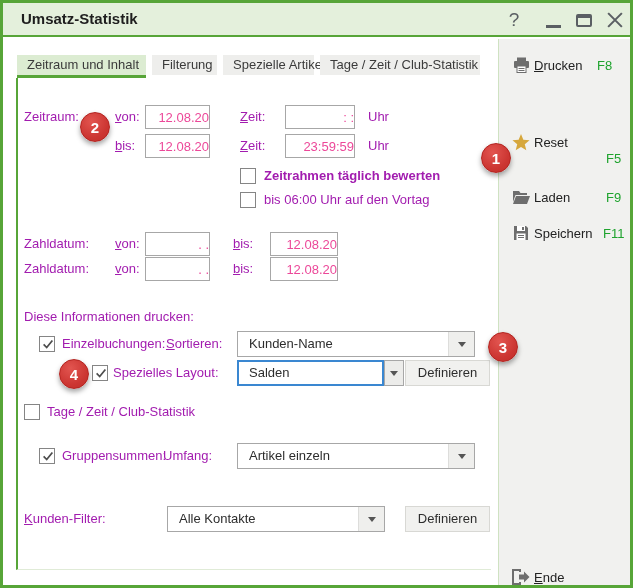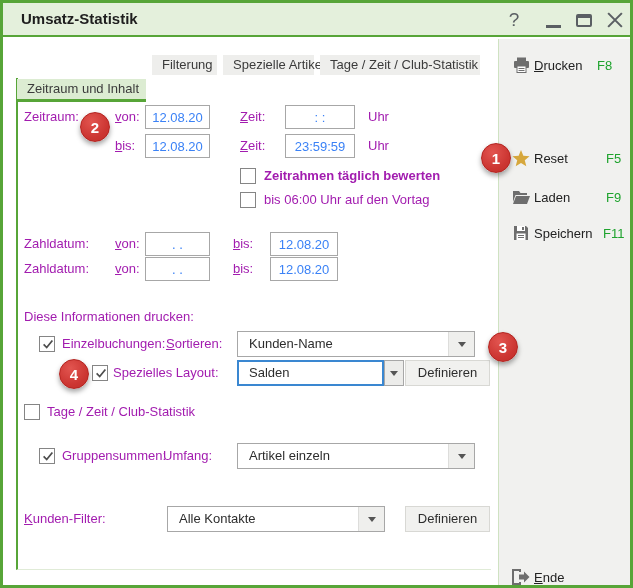--- a/index.html
+++ b/index.html
@@ -23,25 +23,25 @@
   .tb-max{left:568px;width:26px;}
   .tb-max .box{width:16px;height:13px;border:2px solid #5a5f63;border-top:4px solid #5a5f63;border-radius:2px;}
   .tb-close{left:599px;width:26px;}
 
   
   .sidebar-bg{position:absolute;left:498px;top:39px;width:132px;height:546px;background:#f1f1ef;border-left:1px solid #cfe2c2;}
   .panel{position:absolute;left:16px;top:78px;width:475px;height:492px;border-left:2px solid var(--accent-green);border-bottom:1px solid #e0ebd7;pointer-events:none;}
 
   
   .tab{position:absolute;top:55px;height:20px;background:#eeeeec;font-size:13px;color:#3b3b3b;padding-left:10px;line-height:20px;cursor:default;white-space:nowrap;}
-  .tab.active{height:23px;background:#dcecd2;border-bottom:3px solid var(--accent-green);margin-top:24px;}
+  .tab.active{height:23px;background:#dcecd2;border-bottom:3px solid var(--accent-green);}
 
   
   .lbl{position:absolute;font-size:13px;color:#a21caf;line-height:26px;white-space:nowrap;}
-  .inp{position:absolute;height:24px;border:1px solid #a7a7a7;background:#fff;font-family:"Liberation Sans",sans-serif;font-size:13px;color:#3b82f6;text-align:center;outline:none;}
+  .inp{position:absolute;height:24px;border:1px solid #a7a7a7;background:#fff;font-family:"Liberation Sans",sans-serif;font-size:13px;color:#ec4899;text-align:right;outline:none;}
   .cb{position:absolute;width:16px;height:16px;border:1px solid #858585;background:#fff;}
   .cb svg{position:absolute;left:1px;top:0px;}
   .combo{position:absolute;height:26px;border:1px solid #a7a7a7;background:#fff;font-size:13px;color:#2d2d2d;line-height:24px;padding-left:11px;white-space:nowrap;}
   .combo .azone{position:absolute;right:0;top:0;bottom:0;width:26px;background:#efefed;border-left:1px solid #dddddb;display:flex;align-items:center;justify-content:center;}
   .tri{width:0;height:0;border-left:4px solid transparent;border-right:4px solid transparent;border-top:5px solid #555;}
   .arrow-btn{position:absolute;width:20px;height:26px;background:#ececea;border:1px solid #a7a7a7;display:flex;align-items:center;justify-content:center;}
   .btn-flat{position:absolute;height:26px;background:#f1f1ef;border:1px solid #d8d8d4;font-size:13px;color:#2d2d2d;text-align:center;line-height:24px;cursor:default;}
   .focus-blue{border:2px solid var(--focus-blue);line-height:22px;padding-left:10px;}
 
   
@@ -181,21 +181,21 @@
           <rect x="1" y="4" width="15" height="7" rx="1" fill="#6e6e6e"></rect>
           <rect x="4" y="9" width="9" height="6.5" fill="#fff" stroke="#6e6e6e"></rect>
           <line x1="5.5" y1="11.5" x2="11.5" y2="11.5" stroke="#6e6e6e"></line>
           <line x1="5.5" y1="13.5" x2="11.5" y2="13.5" stroke="#6e6e6e"></line>
         </svg>
     </span>
     <span class="side-label"><u>D</u>rucken</span>
   </div>
   <span class="side-key" style="left:597px;top:58px;">F8</span>
 
-  <div class="side-btn" style="top:148px;">
+  <div class="side-btn" style="top:132px;">
     <span class="side-icon">
       <svg width="20" height="19" viewBox="0 0 20 19">
           <path d="M10 0l2.6 6.4 6.9.5-5.3 4.5 1.7 6.7L10 14.4 4.1 18.1l1.7-6.7L.5 6.9l6.9-.5z" fill="#d6a73c"></path>
         </svg>
     </span>
     <span class="side-label">Reset</span>
   </div>
   <span class="side-key" style="left:606px;top:151px;">F5</span>
 
   <div class="side-btn" style="top:187px;">

